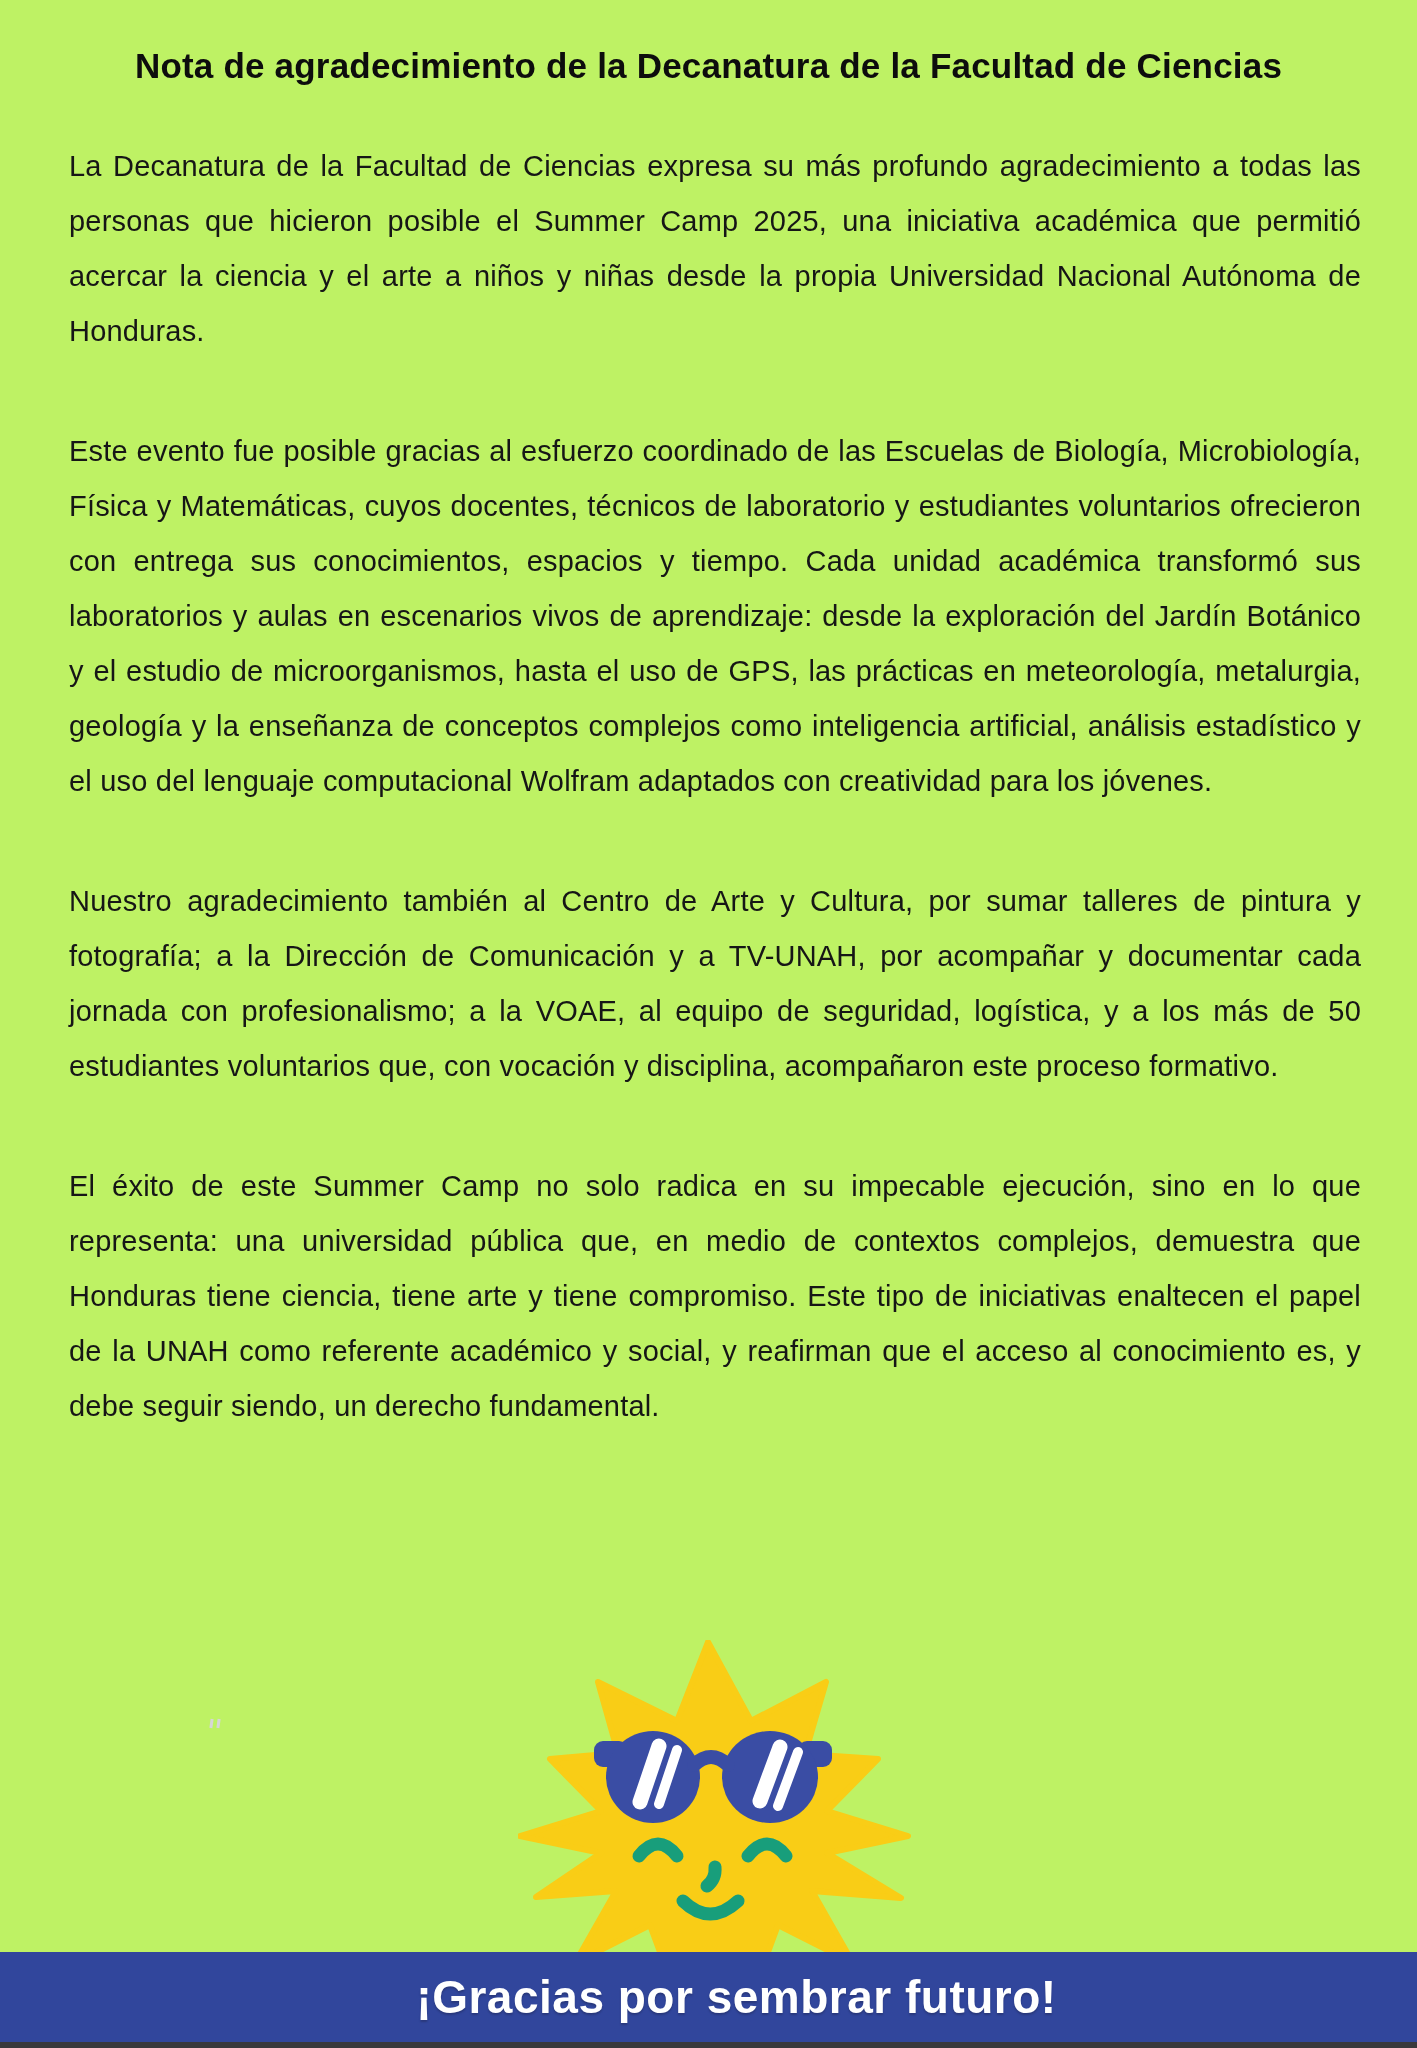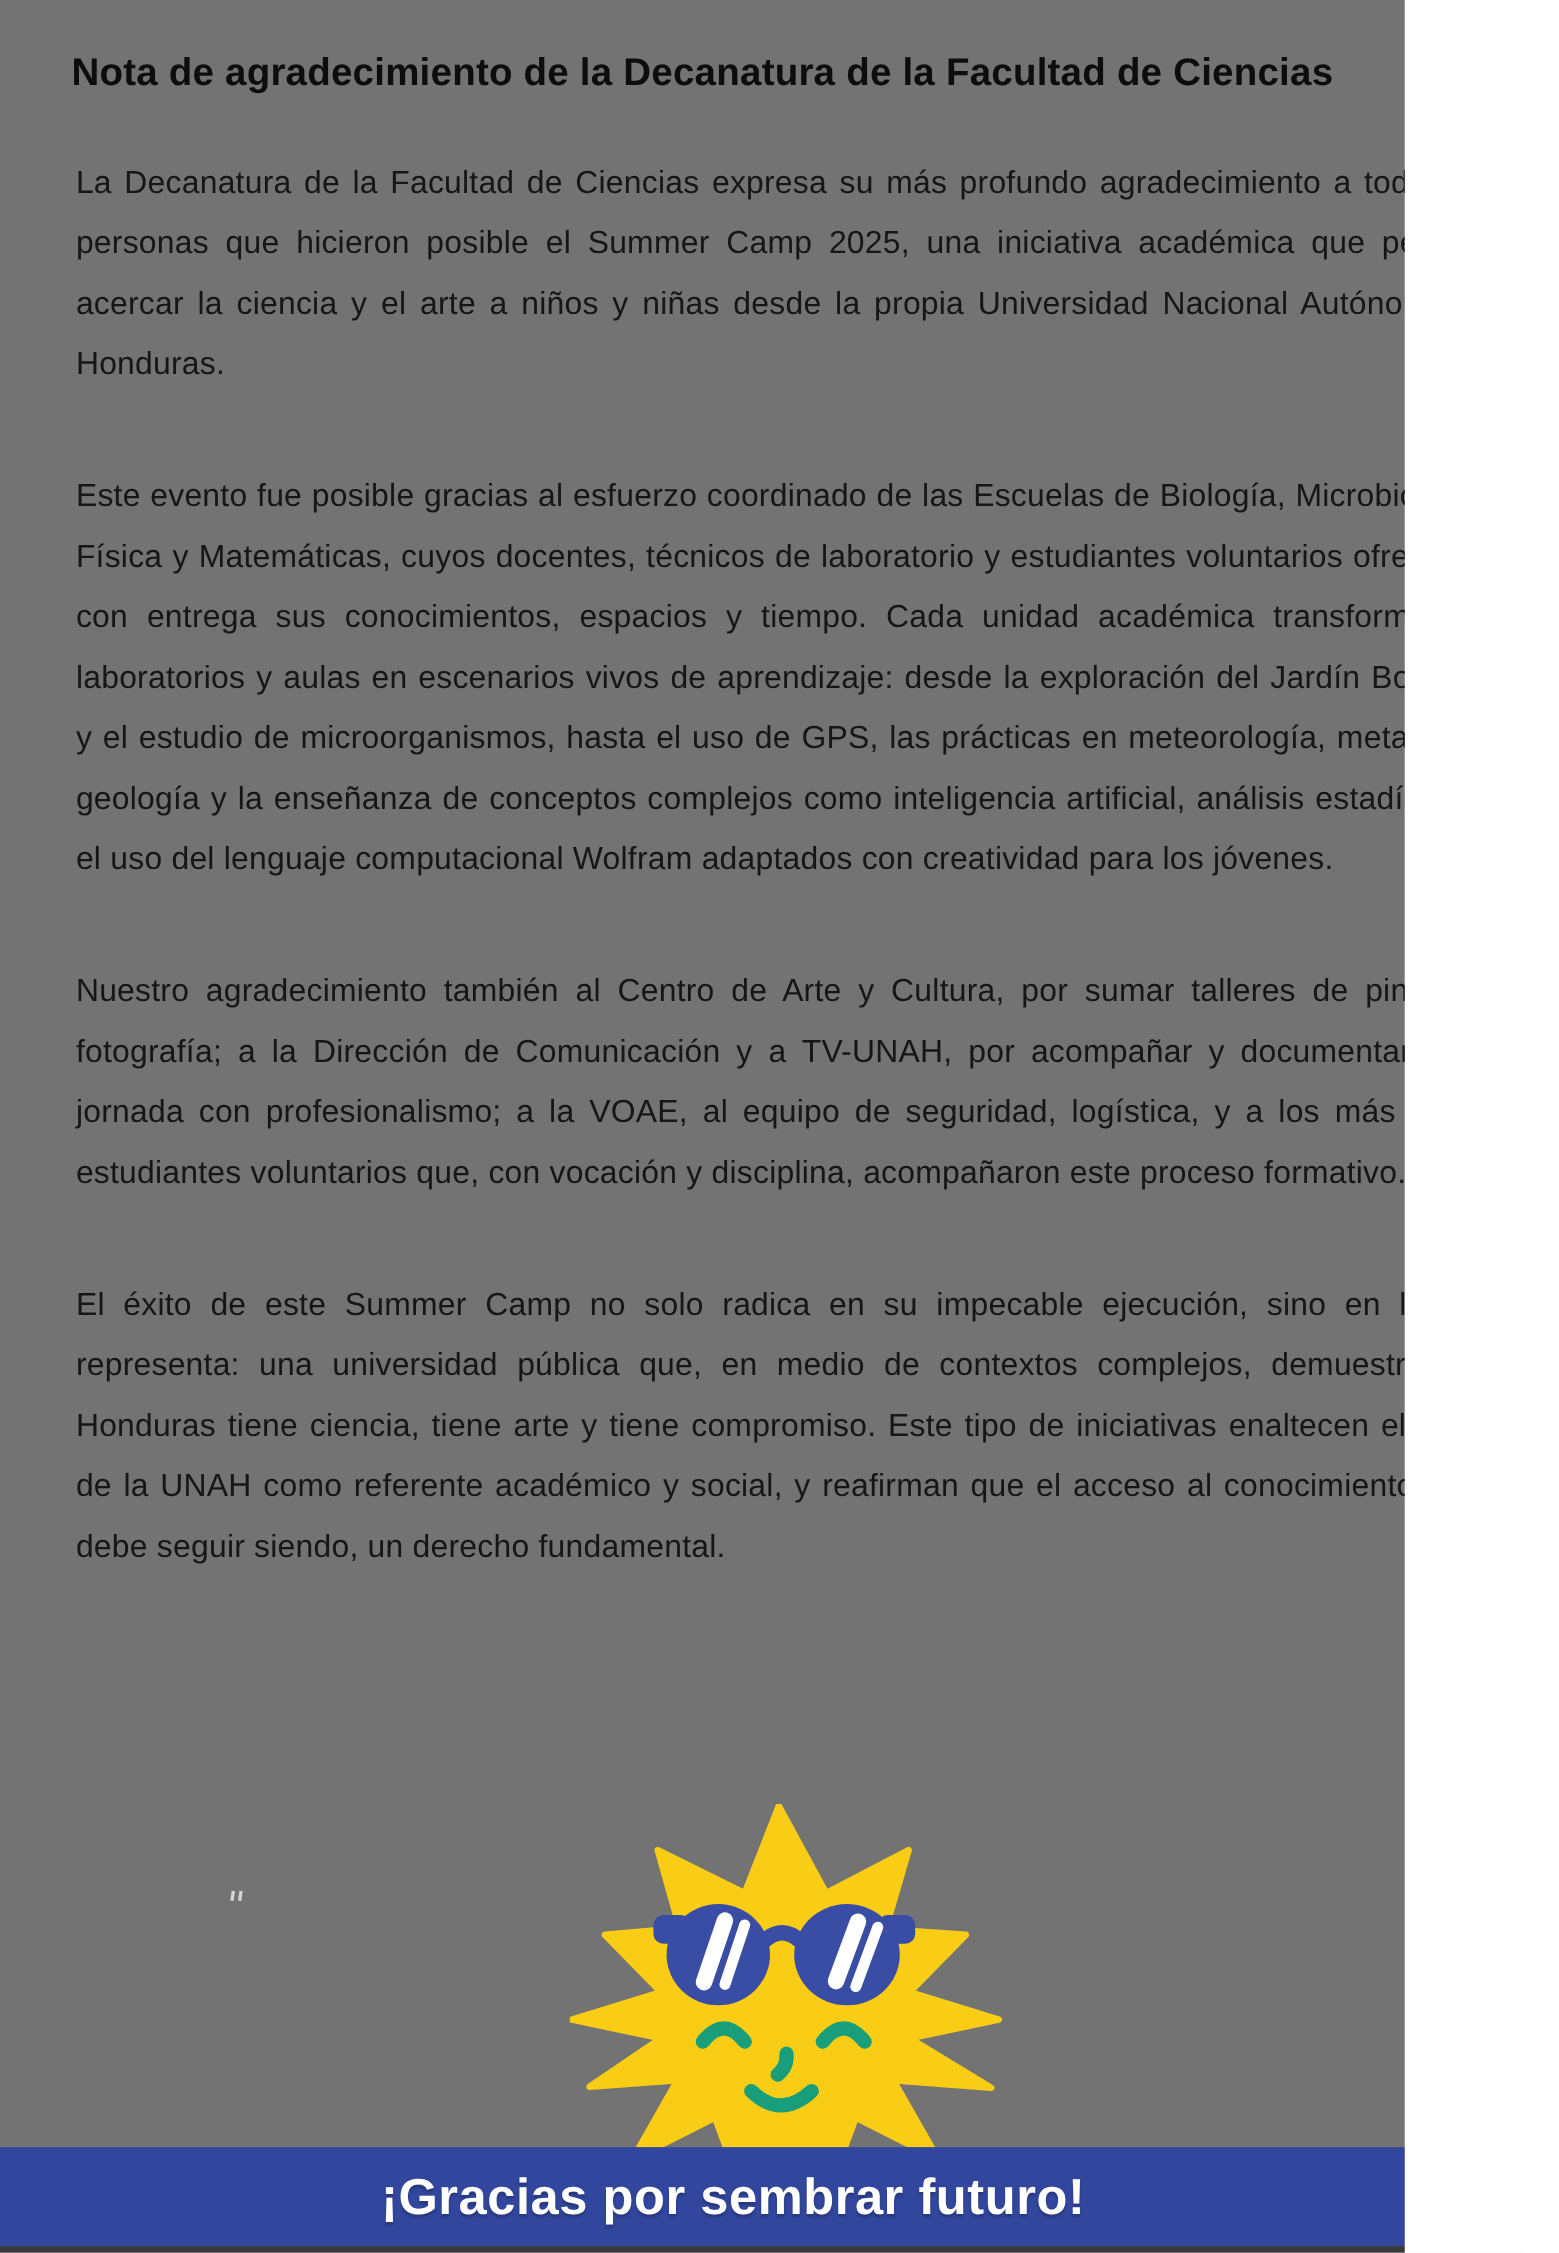--- a/index.html
+++ b/index.html
@@ -3,23 +3,23 @@
 <meta charset="utf-8">
 <title>Nota de agradecimiento</title>
 <style>
   html, body {
     margin: 0;
     padding: 0;
     background: #ffffff;
   }
   .page {
     position: relative;
-    width: 1277px;
+    width: 1417px;
     height: 2048px;
-    background: #737373;
+    background: #bef264;
     overflow: hidden;
     font-family: "Liberation Sans", "DejaVu Sans", sans-serif;
   }
   .doc-title {
     position: absolute;
     top: 44px;
     left: 0;
     width: 100%;
     margin: 0;
     text-align: center;

